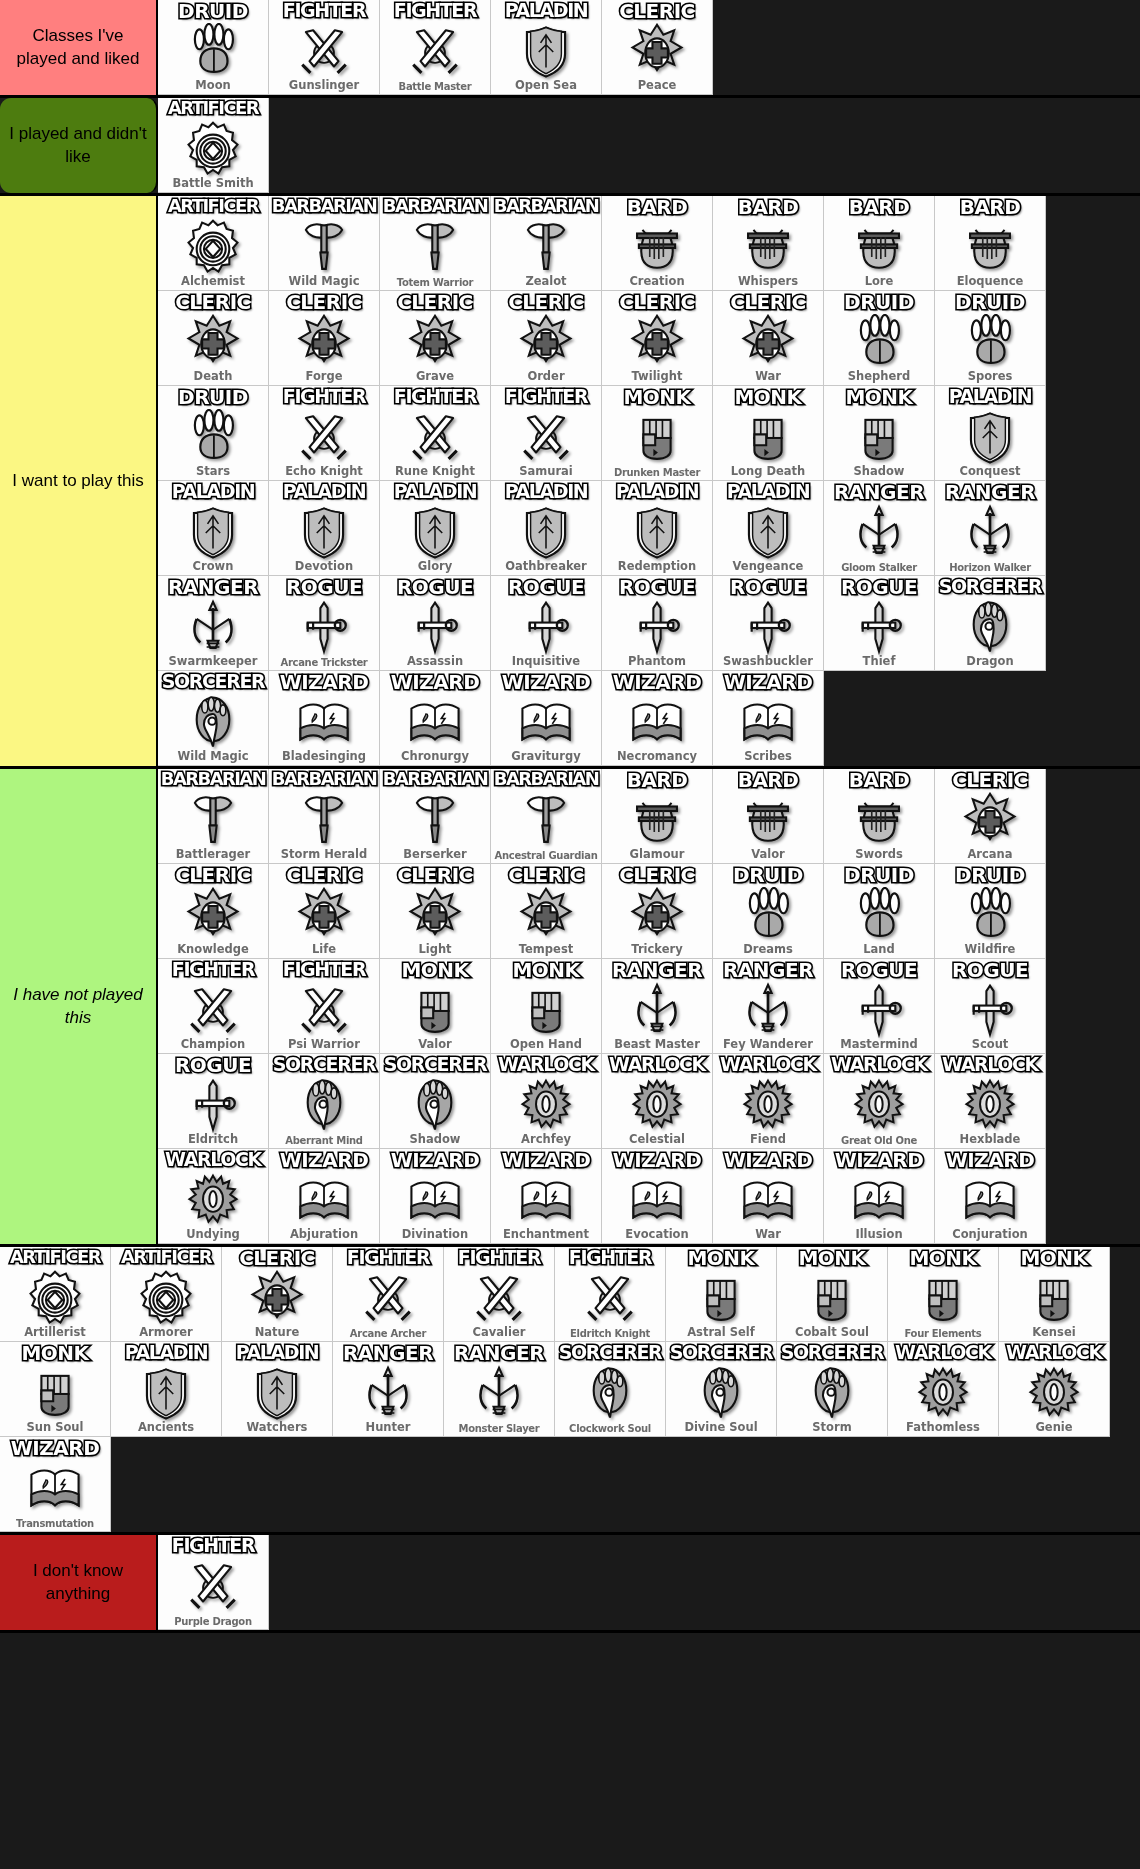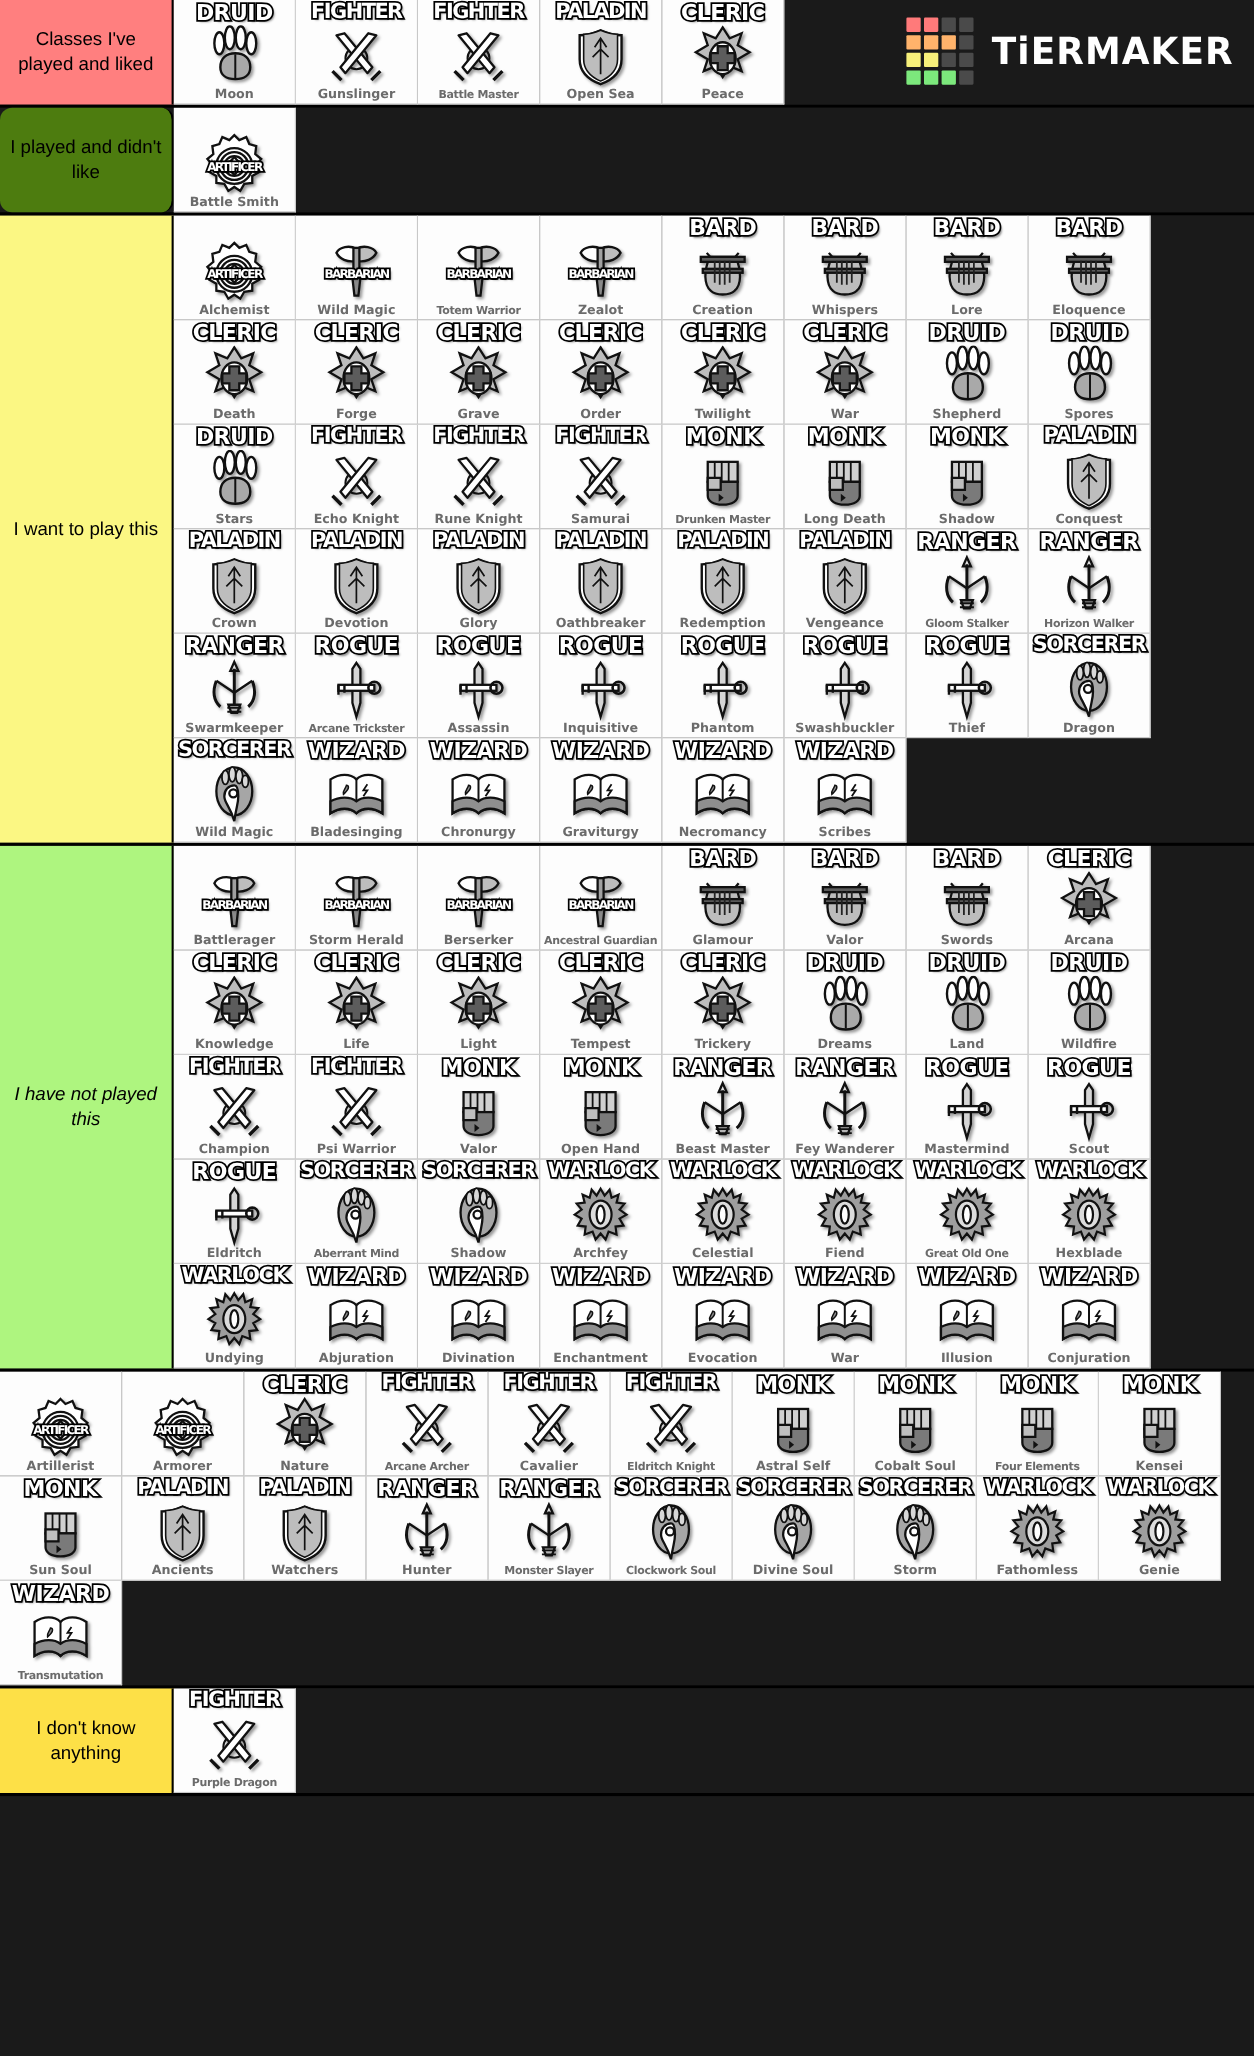--- a/index.html
+++ b/index.html
@@ -89,21 +89,21 @@
     letter-spacing: -0.5px;
     color: #fff;
     -webkit-text-stroke: 3.2px #000;
     paint-order: stroke fill;
     white-space: nowrap;
     line-height: 1.05;
     text-shadow: 2px 2px 2px rgba(0,0,0,0.45);
     z-index: 3;
   }
   .tile .cls.long { font-size: 19px; letter-spacing: -1.4px; }
-  .tile .cls.xlong { font-size: 11px; letter-spacing: -1.6px; margin-top: 47px; }
+  .tile .cls.xlong { font-size: 18px; letter-spacing: -1.6px; }
   .tile .icon {
     position: absolute;
     top: 23px;
     left: 50%;
     transform: translateX(-50%);
     width: 60px;
     height: 58px;
     z-index: 1;
   }
   .tile .icon svg { width: 100%; height: 100%; display: block;
@@ -122,41 +122,20 @@
     z-index: 2;
   }
   .tile .sub.sm { font-size: 10px; letter-spacing: -0.3px; }
   
 </style>
 </head>
 <body>
 
 <div id="board">
 
-  <div class="tm-logo-wrap">
-    <div class="tm-grid">
-        <div class="tm-cell" style="background: rgb(255, 122, 122);"></div>
-        <div class="tm-cell" style="background: rgb(255, 122, 122);"></div>
-        <div class="tm-cell" style="background: rgb(74, 74, 74);"></div>
-        <div class="tm-cell" style="background: rgb(74, 74, 74);"></div>
-        <div class="tm-cell" style="background: rgb(255, 179, 107);"></div>
-        <div class="tm-cell" style="background: rgb(255, 179, 107);"></div>
-        <div class="tm-cell" style="background: rgb(255, 179, 107);"></div>
-        <div class="tm-cell" style="background: rgb(74, 74, 74);"></div>
-        <div class="tm-cell" style="background: rgb(247, 240, 122);"></div>
-        <div class="tm-cell" style="background: rgb(247, 240, 122);"></div>
-        <div class="tm-cell" style="background: rgb(74, 74, 74);"></div>
-        <div class="tm-cell" style="background: rgb(74, 74, 74);"></div>
-        <div class="tm-cell" style="background: rgb(124, 232, 124);"></div>
-        <div class="tm-cell" style="background: rgb(124, 232, 124);"></div>
-        <div class="tm-cell" style="background: rgb(124, 232, 124);"></div>
-        <div class="tm-cell" style="background: rgb(74, 74, 74);"></div>
-      </div>
-    <div class="tm-word">TiERMAKER</div>
-  </div>
 
   <div id="tiers">
       <div class="tier-row">
         <div class="tier-label" style="background: rgb(255, 127, 127);">Classes I've played and liked</div>
         <div class="tier-items">
           <div class="tile">
             <div class="cls">DRUID</div>
             <div class="icon">
               <svg viewBox="0 0 64 64">
                 <g stroke="#111" stroke-width="2.4" fill="#a9a9a9">
@@ -1831,21 +1810,21 @@
      <path d="M22 22c-1 4-4 5-3 9 2-2 5-4 5-7 0-1-1-2-2-2z" fill="#8f8f8f" stroke-width="1.5"></path>
      <path d="M43 21l-4 6h4l-4 6" fill="none" stroke-width="1.8"></path>
                 </g>
               </svg>
             </div>
             <div class="sub sm">Transmutation</div>
           </div>
         </div>
       </div>
       <div class="tier-row">
-        <div class="tier-label" style="background: #fde047;">I don't know anything</div>
+        <div class="tier-label" style="background: #b91c1c;">I don't know anything</div>
         <div class="tier-items">
           <div class="tile">
             <div class="cls long">FIGHTER</div>
             <div class="icon">
               <svg viewBox="0 0 64 64">
                 <g stroke="#111" stroke-width="2.3" fill="#fff" stroke-linejoin="round">
      <circle cx="32" cy="33" r="11" fill="none" stroke-width="2"></circle>
      <path d="M12 10l8-2 28 34-5 6z"></path>
      <path d="M52 10l-8-2-28 34 5 6z"></path>
      <path d="M8 46l9 9M56 46l-9 9" stroke-width="3.4"></path>

